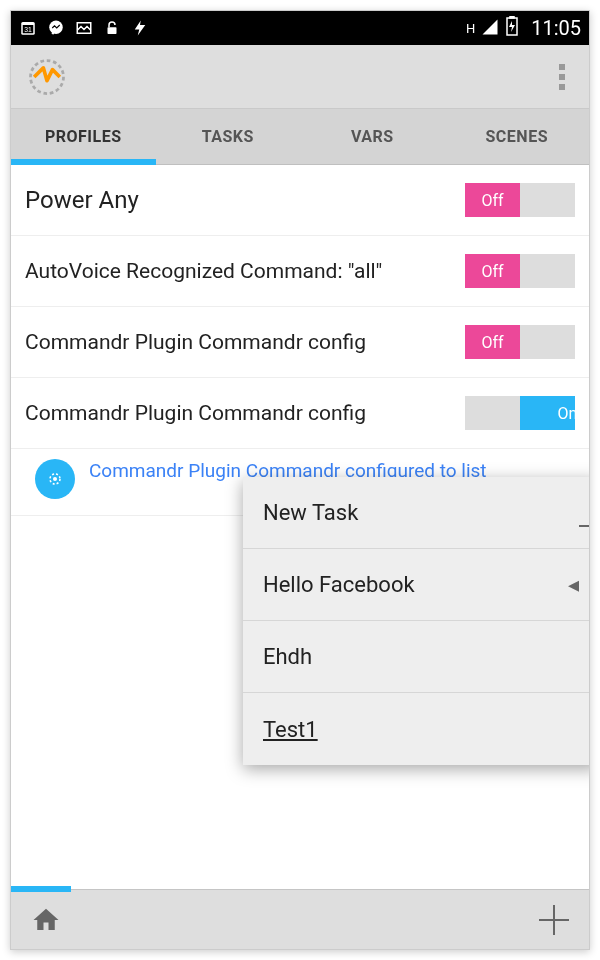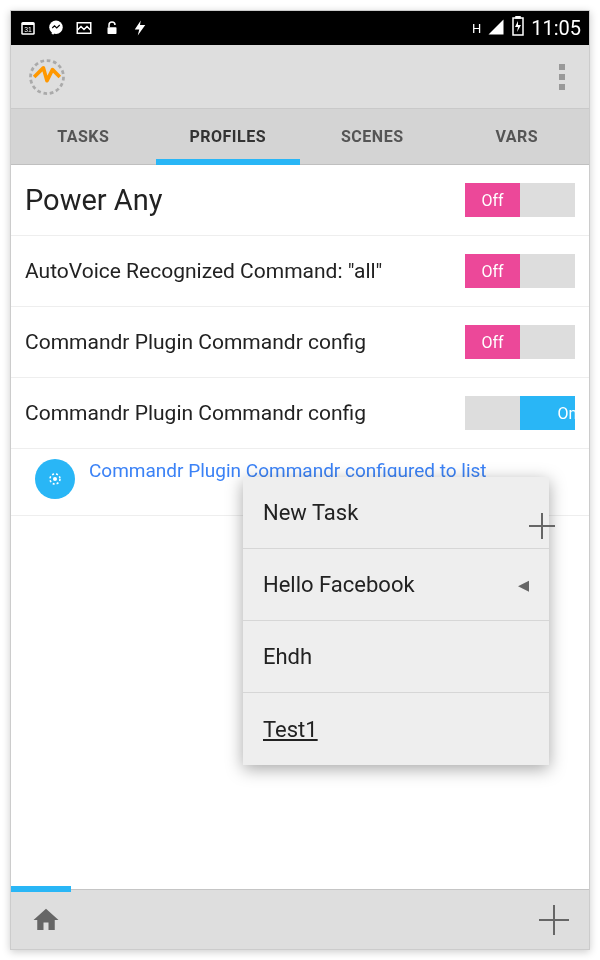--- a/index.html
+++ b/index.html
@@ -25,21 +25,21 @@
     background: #000;
     color: #fff;
     display: flex;
     align-items: center;
     padding: 0 8px;
     font-size: 14px;
   }
   .status-left { display: flex; gap: 10px; align-items: center; }
   .status-right { margin-left: auto; display: flex; gap: 6px; align-items: center; font-size: 22px; }
   .stat-icon { width: 18px; height: 18px; display: inline-flex; align-items: center; justify-content: center; }
-  .clock { font-size: 20px; margin-left: 0; }
+  .clock { font-size: 20px; margin-left: 6px; }
   .toolbar {
     height: 64px;
     background: #dedede;
     border-bottom: 1px solid #c9c9c9;
     display: flex;
     align-items: center;
     padding: 0 14px;
   }
   .app-icon {
     width: 44px; height: 44px;
@@ -78,21 +78,21 @@
     overflow: hidden;
   }
   .profile-row {
     display: flex;
     align-items: center;
     padding: 18px 14px;
     border-bottom: 1px solid #eee;
   }
   .profile-label {
     flex: 1;
-    font-size: 29px;
+    font-size: 24px;
     color: #222;
   }
   .toggle {
     width: 110px; height: 34px;
     background: #ddd;
     display: flex;
     position: relative;
   }
   .toggle .knob {
     width: 50%; height: 100%;
@@ -116,21 +116,21 @@
     width: 40px; height: 40px; border-radius: 50%;
     background: #29b6f6;
     display: flex; align-items: center; justify-content: center;
     color: #fff; flex-shrink: 0;
   }
   .plugin-icon svg { width: 24px; height: 24px; }
   .sub-text { margin-left: 14px; font-size: 19px; color: #3b82f6; line-height: 1.25; }
   .popup {
     position: absolute;
     top: 312px; left: 232px;
-    width: 306px;
+    width: 356px;
     background: #eeeeee;
     box-shadow: 0 4px 16px rgba(0,0,0,0.35);
   }
   .popup-row {
     height: 72px;
     display: flex;
     align-items: center;
     padding: 0 20px;
     font-size: 22px;
     color: #222;
@@ -229,31 +229,31 @@
       </svg>
     </div>
     <div class="overflow">
       <div class="dot"></div>
         <div class="dot"></div>
         <div class="dot"></div>
     </div>
   </div>
 
   <div class="tabbar">
+    <div class="tab active">
+        <span>PROFILES</span>
+      </div>
     <div class="tab">
         <span>TASKS</span>
       </div>
-    <div class="tab active">
-        <span>PROFILES</span>
+    <div class="tab">
+        <span>VARS</span>
       </div>
     <div class="tab">
         <span>SCENES</span>
-      </div>
-    <div class="tab">
-        <span>VARS</span>
       </div>
   </div>
 
   <div class="content">
 
     <div class="profile-row">
       <div class="profile-label">Power Any</div>
       <div class="toggle">
           <div class="knob">Off</div>
         </div>

